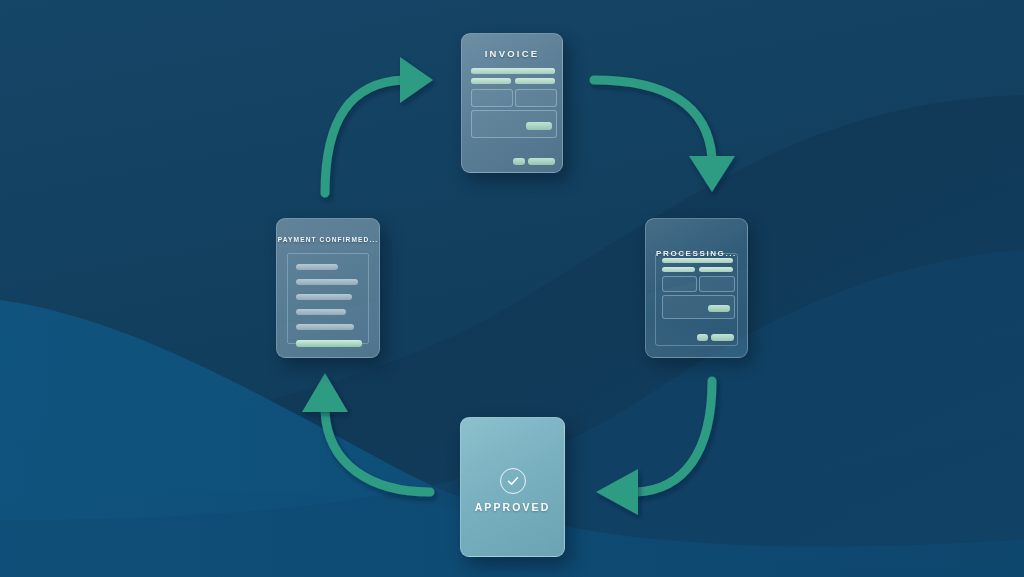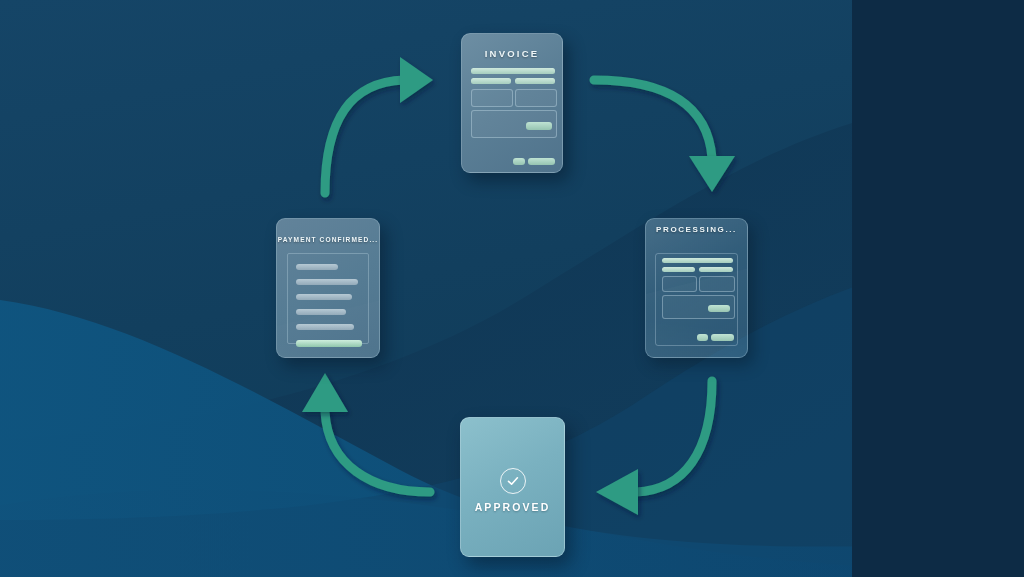--- a/index.html
+++ b/index.html
@@ -2,21 +2,21 @@
 <html><head>
 <meta charset="utf-8">
 <style>
   html, body {
     margin: 0;
     padding: 0;
     background: #0d2b45;
   }
   #stage {
     position: relative;
-    width: 852px;
+    width: 1024px;
     height: 577px;
     overflow: hidden;
     font-family: "Liberation Sans", sans-serif;
     background: #13405f;
   }
   #bg-svg, #arrows-svg {
     position: absolute;
     left: 0;
     top: 0;
     width: 1024px;
@@ -67,21 +67,21 @@
   }
 
   
   #processing-card {
     left: 645px; top: 218px; width: 103px; height: 140px;
     background: linear-gradient(150deg, rgba(150,188,208,.40) 0%, rgba(118,166,192,.32) 45%, rgba(96,150,180,.28) 100%);
     border: 1px solid rgba(205,230,242,.32);
     box-shadow: 5px 7px 15px rgba(4,20,35,.38);
     overflow: hidden;
   }
-  #processing-card .card-title { top: 6px; font-size: 8px; letter-spacing: 1.6px; }
+  #processing-card .card-title { top: 30px; font-size: 8px; letter-spacing: 1.6px; }
   .glass-sheen {
     position: absolute;
     left: -30%; top: 46%;
     width: 170%; height: 90%;
     background: linear-gradient(20deg, rgba(255,255,255,.12) 0%, rgba(255,255,255,.02) 60%);
     transform: rotate(-14deg);
     pointer-events: none;
   }
   .proc-frame {
     position: absolute;

